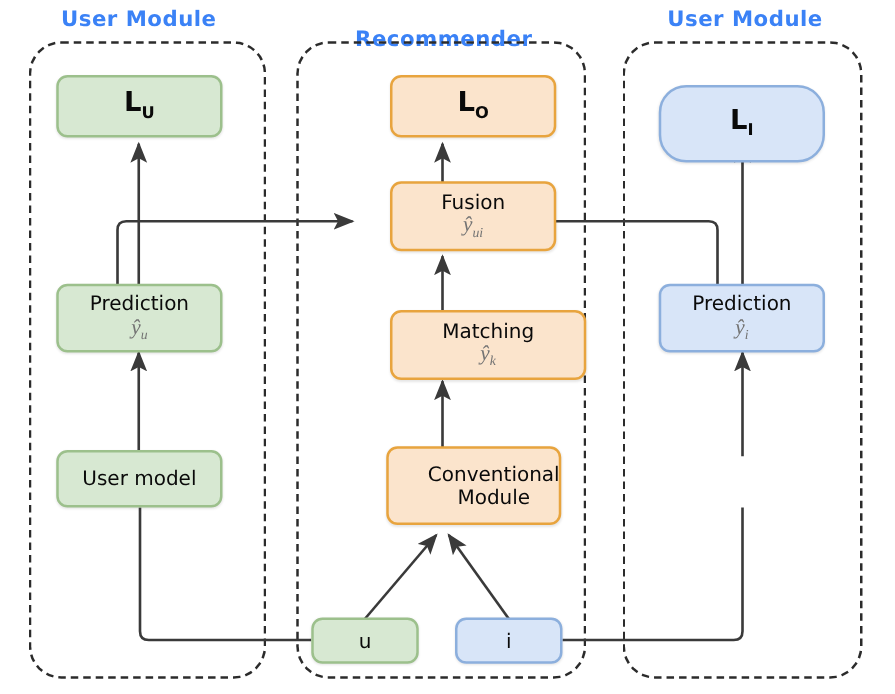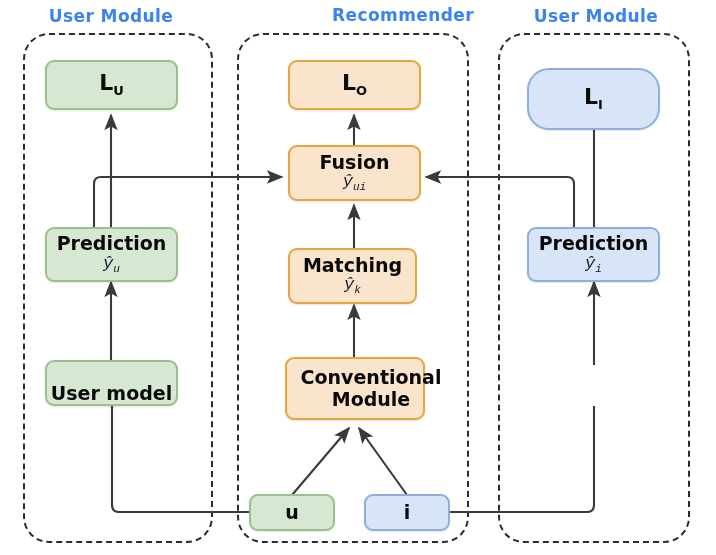--- a/index.html
+++ b/index.html
@@ -39,61 +39,61 @@
     display: flex;
     flex-direction: column;
     align-items: center;
     justify-content: center;
     text-align: center;
     line-height: 1.08;
     box-shadow: 0 1px 2px rgba(0,0,0,0.10);
   }
   .node .lbl {
     font-family: "DejaVu Sans", sans-serif;
-    font-size: 19px;
-    font-weight: 700;
+    font-size: 16px;
+    font-weight: 400;
     color: #0a0a0a;
     white-space: nowrap;
   }
   .node .lbl.two { line-height: 1.12; }
   .node .sub {
-    font-family: Liberation Mono, monospace;
+    font-family: Liberation Serif, serif;
     font-style: italic;
     font-size: 17px;
-    color: #0f172a;
+    color: #737373;
     margin-top: 1px;
     white-space: nowrap;
   }
   .node .sub sub {
     font-size: 11px;
     font-style: italic;
   }
   .node .loss {
     font-family: "DejaVu Sans", sans-serif;
     font-size: 22px;
     font-weight: 700;
     color: #0a0a0a;
   }
   .node .loss sub {
     font-size: 13px;
     font-weight: 700;
   }
   .node.green { background: #d7e8d2; border-color: #9cc08c; }
-  .node.orange { background: #fbe4cc; border-color: #e8a43e; }
+  .node.orange { background: #fbe4cc; border-color: #e8a43e; margin-left: 24px; }
   .node.blue  { background: #d8e5f8; border-color: #8cafdd; }
 
   #wires { position: absolute; left: 0; top: 0; width: 716px; height: 555px; pointer-events: none; }
 </style>
 </head>
 <body>
 
 <div id="canvas">
 
   <div class="module-title" style="left:111px; top:6px;">User Module</div>
-  <div class="module-title" style="left:355px; top:5px;margin-left:48px;">Recommender</div>
+  <div class="module-title" style="left:355px; top:22px;">Recommender</div>
   <div class="module-title" style="left:596px; top:6px;">User Module</div>
 
   <div class="dashed-box" style="left:23px;  top:33px; width:190px; height:510px;"></div>
   <div class="dashed-box" style="left:237px; top:33px; width:232px; height:510px;"></div>
   <div class="dashed-box" style="left:498px; top:33px; width:192px; height:510px;"></div>
 
   <svg id="wires" viewBox="0 0 716 555">
     <defs>
       <marker id="ah" markerWidth="9" markerHeight="9" refX="7.2" refY="3.2" orient="auto" markerUnits="strokeWidth">
         <path d="M0,0 L8,3.2 L0,6.4 L1.7,3.2 z" fill="#3a3a3a"></path>
@@ -128,34 +128,34 @@
 
   <div class="node green" style="left:45px; top:60px; width:133px; height:50px;">
     <div class="loss"><span>L</span><sub>U</sub></div>
   </div>
 
   <div class="node green" style="left:45px; top:227px; width:133px; height:55px;">
     <div class="lbl">Prediction</div>
     <div class="sub"><span>ŷ</span><sub>u</sub></div>
   </div>
 
-  <div class="node green" style="left:45px; top:360px; width:133px; height:46px;justify-content:flex-end;">
+  <div class="node green" style="left:45px; top:360px; width:133px; height:46px;">
     <div class="lbl">User model</div>
   </div>
 
   <div class="node orange" style="left:288px; top:60px; width:133px; height:50px;">
     <div class="loss"><span>L</span><sub>O</sub></div>
   </div>
 
   <div class="node orange" style="left:288px; top:145px; width:133px; height:56px;">
     <div class="lbl">Fusion</div>
     <div class="sub"><span>ŷ</span><sub>ui</sub></div>
   </div>
 
-  <div class="node orange" style="left:288px; top:248px; width:129px; height:56px;">
+  <div class="node orange" style="left:288px; top:248px; width:157px; height:56px;">
     <div class="lbl">Matching</div>
     <div class="sub"><span>ŷ</span><sub>k</sub></div>
   </div>
 
   <div class="node orange" style="left:285px; top:357px; width:140px; height:63px;padding-left:32px;">
     <div class="lbl two">Conventional</div>
     <div class="lbl two">Module</div>
   </div>
 
   <div class="node blue" style="left:527px; top:68px; width:133px; height:62px;border-radius:22px;">

